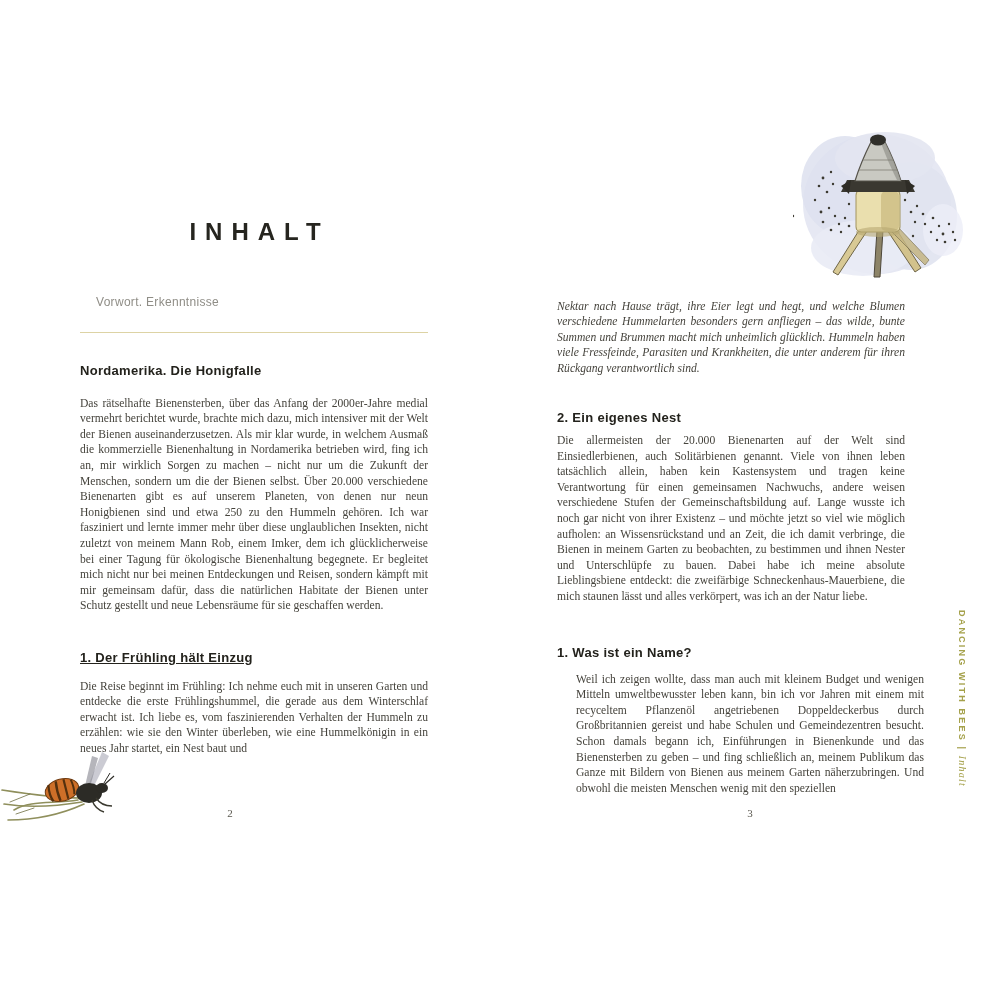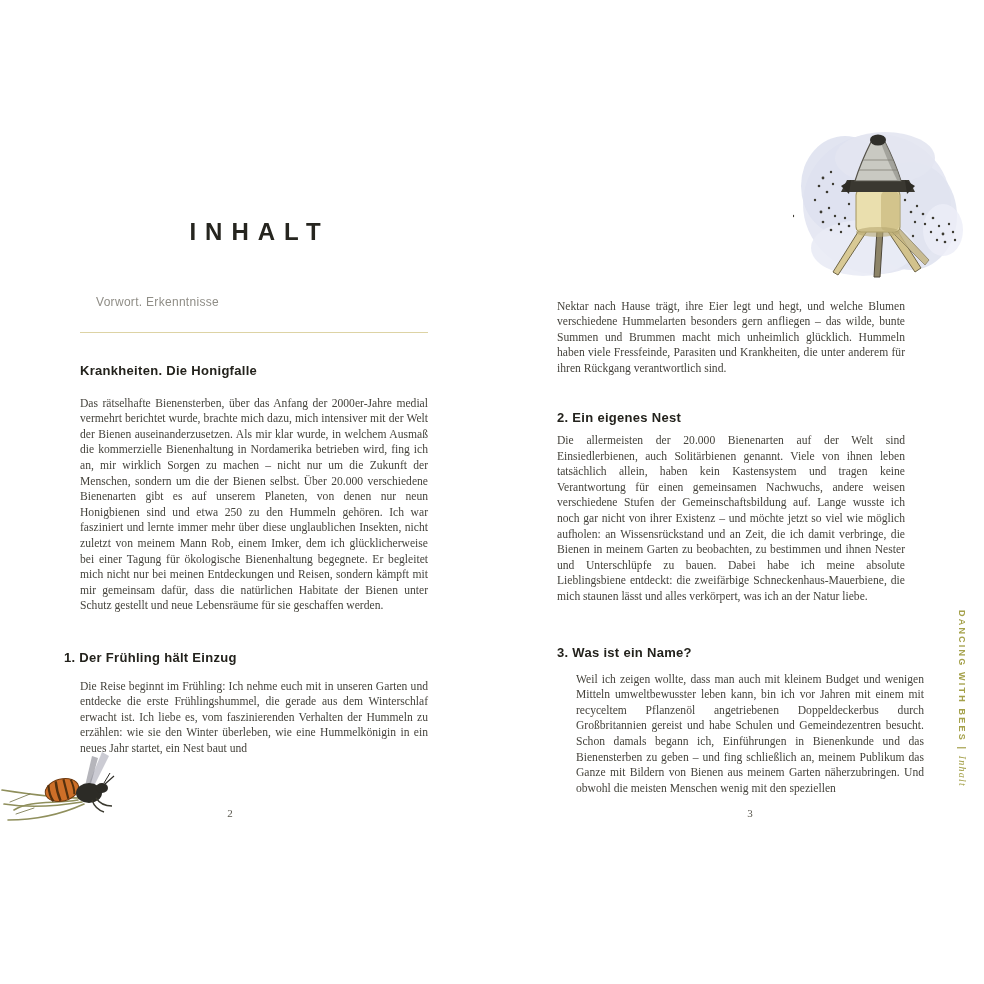--- a/index.html
+++ b/index.html
@@ -22,25 +22,25 @@
     font-size:13px;color:#23221c;letter-spacing:0.3px;}
 
   .body-par{width:348px;font-size:11.6px;line-height:15.6px;text-align:justify;
     color:#45433c;hyphens:auto;}
 
   .pagenum{width:300px;text-align:center;font-size:11px;color:#5a584f;
     font-family:"Liberation Serif",serif;}
 
   .h-intro{left:80px;top:352px;}
   .p-intro{left:80px;top:384px;font-family:Liberation Serif, serif;}
-  .h-s1{left:64px;top:639px;}
+  .h-s1{left:80px;top:639px;text-decoration:underline;}
   .p-s1{left:80px;top:667px;}
   .pn-left{left:80px;top:807px;}
 
-  .p-cont{left:557px;top:287px;}
+  .p-cont{left:557px;top:287px;font-style:italic;}
   .h-s2{left:557px;top:399px;text-align:right;}
   .p-s2{left:557px;top:423px;margin-top:10px;}
   .h-s3{left:557px;top:634px;}
   .p-s3{left:576px;top:660px;}
   .pn-right{left:600px;top:807px;}
 
   .beehive-illo{left:793px;top:120px;width:172px;height:166px;}
   .bee-illo{left:0px;top:746px;width:142px;height:88px;}
 
   .spine{right:16px;top:610px;height:230px;writing-mode:vertical-rl;
@@ -54,37 +54,37 @@
 <body>
 
 <div class="spread">
 
   <h1 class="abs contents-title">INHALT</h1>
 
   <div class="abs toc-entry">Vorwort. Erkenntnisse</div>
 
   <div class="abs divider"></div>
 
-  <h2 class="abs sec-heading h-intro">Krankheiten. Die Honigfalle</h2>
+  <h2 class="abs sec-heading h-intro">Nordamerika. Die Honigfalle</h2>
 
   <p class="abs body-par p-intro">Das rätselhafte Bienensterben, über das Anfang der 2000er-Jahre medial vermehrt berichtet wurde, brachte mich dazu, mich intensiver mit der Welt der Bienen auseinanderzusetzen. Als mir klar wurde, in welchem Ausmaß die kommerzielle Bienenhaltung in Nordamerika betrieben wird, fing ich an, mir wirklich Sorgen zu machen – nicht nur um die Zukunft der Menschen, sondern um die der Bienen selbst. Über 20.000 verschiedene Bienenarten gibt es auf unserem Planeten, von denen nur neun Honigbienen sind und etwa 250 zu den Hummeln gehören. Ich war fasziniert und lernte immer mehr über diese unglaublichen Insekten, nicht zuletzt von meinem Mann Rob, einem Imker, dem ich glücklicherweise bei einer Tagung für ökologische Bienenhaltung begegnete. Er begleitet mich nicht nur bei meinen Entdeckungen und Reisen, sondern kämpft mit mir gemeinsam dafür, dass die natürlichen Habitate der Bienen unter Schutz gestellt und neue Lebensräume für sie geschaffen werden.</p>
 
   <h2 class="abs sec-heading h-s1">1. Der Frühling hält Einzug</h2>
 
   <p class="abs body-par p-s1">Die Reise beginnt im Frühling: Ich nehme euch mit in unseren Garten und entdecke die erste Frühlingshummel, die gerade aus dem Winterschlaf erwacht ist. Ich liebe es, vom faszinierenden Verhalten der Hummeln zu erzählen: wie sie den Winter überleben, wie eine Hummelkönigin in ein neues Jahr startet, ein Nest baut und</p>
 
   <div class="abs pagenum pn-left">2</div>
 
   <p class="abs body-par p-cont">Nektar nach Hause trägt, ihre Eier legt und hegt, und welche Blumen verschiedene Hummelarten besonders gern anfliegen – das wilde, bunte Summen und Brummen macht mich unheimlich glücklich. Hummeln haben viele Fressfeinde, Parasiten und Krankheiten, die unter anderem für ihren Rückgang verantwortlich sind.</p>
 
   <h2 class="abs sec-heading h-s2">2. Ein eigenes Nest</h2>
 
   <p class="abs body-par p-s2">Die allermeisten der 20.000 Bienenarten auf der Welt sind Einsiedlerbienen, auch Solitärbienen genannt. Viele von ihnen leben tatsächlich allein, haben kein Kastensystem und tragen keine Verantwortung für einen gemeinsamen Nachwuchs, andere weisen verschiedene Stufen der Gemeinschaftsbildung auf. Lange wusste ich noch gar nicht von ihrer Existenz – und möchte jetzt so viel wie möglich aufholen: an Wissensrückstand und an Zeit, die ich damit verbringe, die Bienen in meinem Garten zu beobachten, zu bestimmen und ihnen Nester und Unterschlüpfe zu bauen. Dabei habe ich meine absolute Lieblingsbiene entdeckt: die zweifärbige Schneckenhaus-Mauerbiene, die mich staunen lässt und alles verkörpert, was ich an der Natur liebe.</p>
 
-  <h2 class="abs sec-heading h-s3">3. Was ist ein Name?</h2>
+  <h2 class="abs sec-heading h-s3">1. Was ist ein Name?</h2>
 
   <p class="abs body-par p-s3">Weil ich zeigen wollte, dass man auch mit kleinem Budget und wenigen Mitteln umweltbewusster leben kann, bin ich vor Jahren mit einem mit recyceltem Pflanzenöl angetriebenen Doppeldeckerbus durch Großbritannien gereist und habe Schulen und Gemeindezentren besucht. Schon damals begann ich, Einführungen in Bienenkunde und das Bienensterben zu geben – und fing schließlich an, meinem Publikum das Ganze mit Bildern von Bienen aus meinem Garten näherzubringen. Und obwohl die meisten Menschen wenig mit den speziellen</p>
 
   <div class="abs pagenum pn-right">3</div>
 
   <div class="abs beehive-illo">
     <svg width="172" height="166" viewBox="0 0 172 166">
 
       <ellipse cx="84" cy="84" rx="74" ry="70" fill="#e6e8f3"></ellipse>
       <ellipse cx="52" cy="66" rx="44" ry="50" fill="#dde0ee" opacity="0.85"></ellipse>

